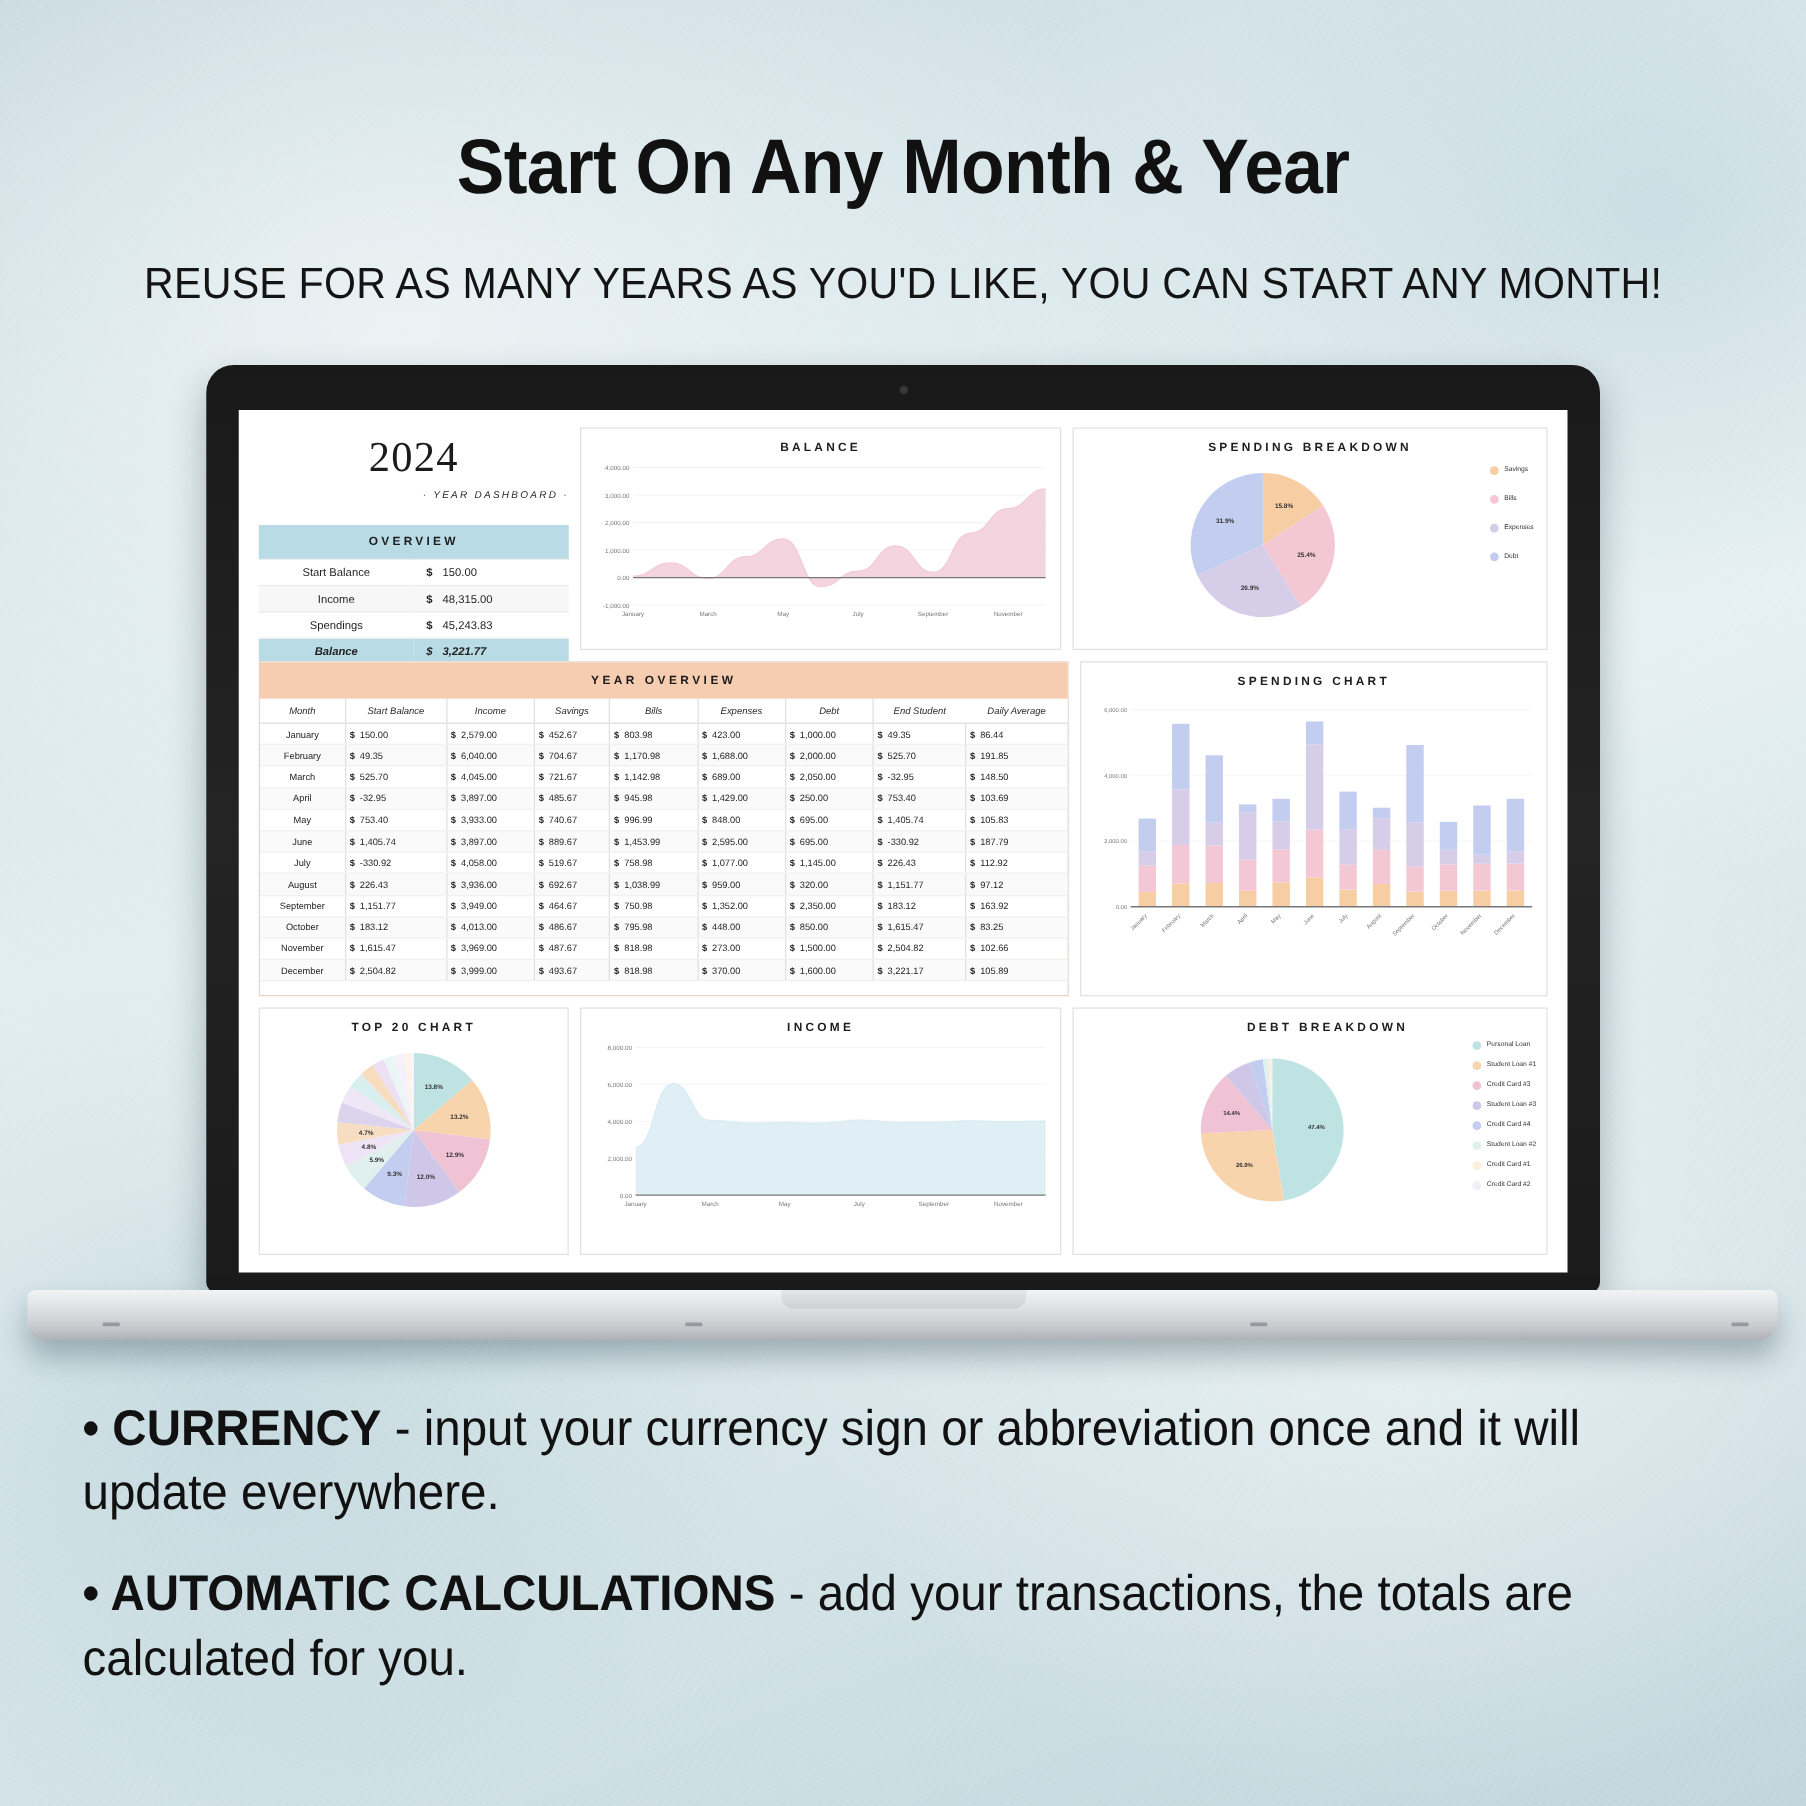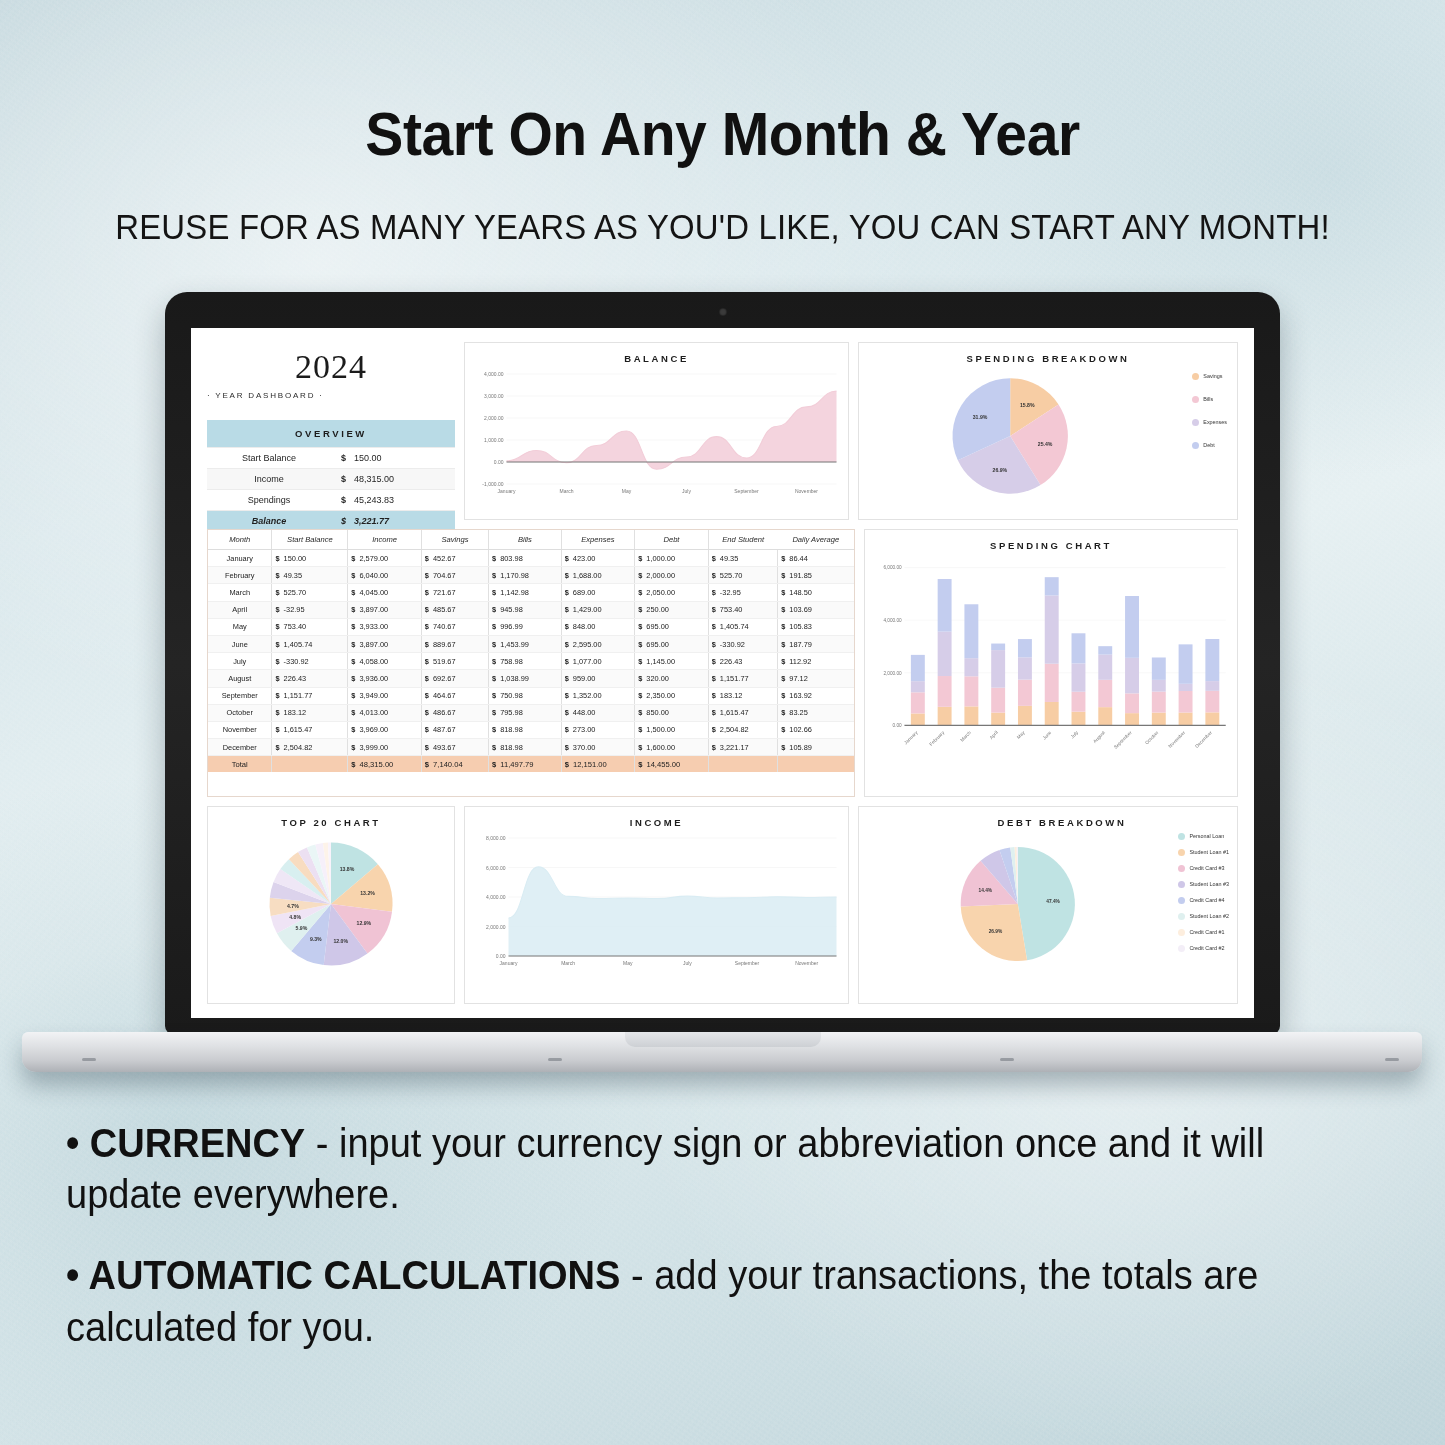--- a/index.html
+++ b/index.html
@@ -93,21 +93,21 @@
   .card { background:#fff; border: 1px solid #e2e2e2; position: relative; }
   .card-title {
     text-align: center; font-size: 9.5px; font-weight: 700;
     letter-spacing: 2.6px; color: #1d1d1d; padding-top: 10px;
   }
 
   
   #r1 { height: 178px; }
   #panel-overview { width: 248px; border: none; }
   #year-num { text-align:center; font-family:"Liberation Serif", serif; font-size: 34px; color:#1b1b1b; letter-spacing: 1px; margin-top: 6px;}
-  #year-sub { text-align:left; font-size: 8px; letter-spacing: 1.8px; color:#2a2a2a; margin-top: 5px; }
+  #year-sub { text-align:right; font-size: 8px; letter-spacing: 1.8px; color:#2a2a2a; margin-top: 5px; font-style: italic; }
   #ov-table { width: 100%; margin-top: 20px; border-collapse: collapse; }
   #ov-table .ov-head td { background:#b9dbe6; text-align:center; font-size:9.5px; font-weight:700; letter-spacing:2.6px; padding:8px 16px; color:#1c1c1c;}
   #ov-table td { font-size: 9px; padding: 5px 10px; color:#1f1f1f; border-bottom:1px solid #ececec;}
   #ov-table .lbl { text-align:center; width:50%; }
   #ov-table tr.alt td { background:#f7f7f7; }
   #ov-table tr.bal td { background:#b9dbe6; font-style: italic; font-weight: 700; border-bottom:none;}
   .money { display:flex; gap:8px; }
   .money .sym { font-weight:700; }
 
   #panel-balance { flex: 1; }
@@ -271,20 +271,21 @@
                   <span>Debt</span>
                 </div>
               </div>
           </div>
 
         </div>
 
         <div class="row" id="r2">
 
           <div class="card" id="panel-year">
+            <div id="yo-title">YEAR OVERVIEW</div>
             <table id="yo-table">
                 <thead>
                   <tr id="yo-head">
                     <th>Month</th>
                     <th class="sep">Start Balance</th>
                     <th class="sep">Income</th>
                     <th class="sep">Savings</th>
                     <th class="sep">Bills</th>
                     <th class="sep">Expenses</th>
                     <th class="sep">Debt</th>
@@ -417,31 +418,20 @@
                   <tr>
                     <td class="m">December</td>
                     <td class="v sep"><span class="sym">$</span>2,504.82</td>
                     <td class="v sep"><span class="sym">$</span>3,999.00</td>
                     <td class="v sep"><span class="sym">$</span>493.67</td>
                     <td class="v sep"><span class="sym">$</span>818.98</td>
                     <td class="v sep"><span class="sym">$</span>370.00</td>
                     <td class="v sep"><span class="sym">$</span>1,600.00</td>
                     <td class="v sep"><span class="sym">$</span>3,221.17</td>
                     <td class="v sep"><span class="sym">$</span>105.89</td>
-                  </tr>
-                  <tr class="total">
-                    <td class="m">Total</td>
-                    <td class="v sep"></td>
-                    <td class="v sep"><span class="sym">$</span>48,315.00</td>
-                    <td class="v sep"><span class="sym">$</span>7,140.04</td>
-                    <td class="v sep"><span class="sym">$</span>11,497.79</td>
-                    <td class="v sep"><span class="sym">$</span>12,151.00</td>
-                    <td class="v sep"><span class="sym">$</span>14,455.00</td>
-                    <td class="v sep"></td>
-                    <td class="v sep"></td>
                   </tr>
                 </tbody>
               </table>
           </div>
 
           <div class="card" id="panel-spendchart">
             <div class="card-title">SPENDING CHART</div>
             <svg id="svg-spendchart" width="100%" height="236" viewBox="0 0 396 236">
                 <line x1="42" x2="384" y1="10" y2="10" stroke="#f0f0f0" stroke-width="0.5"></line>
                 <text x="39" y="12" text-anchor="end" class="axlabel">6,000.00</text>

